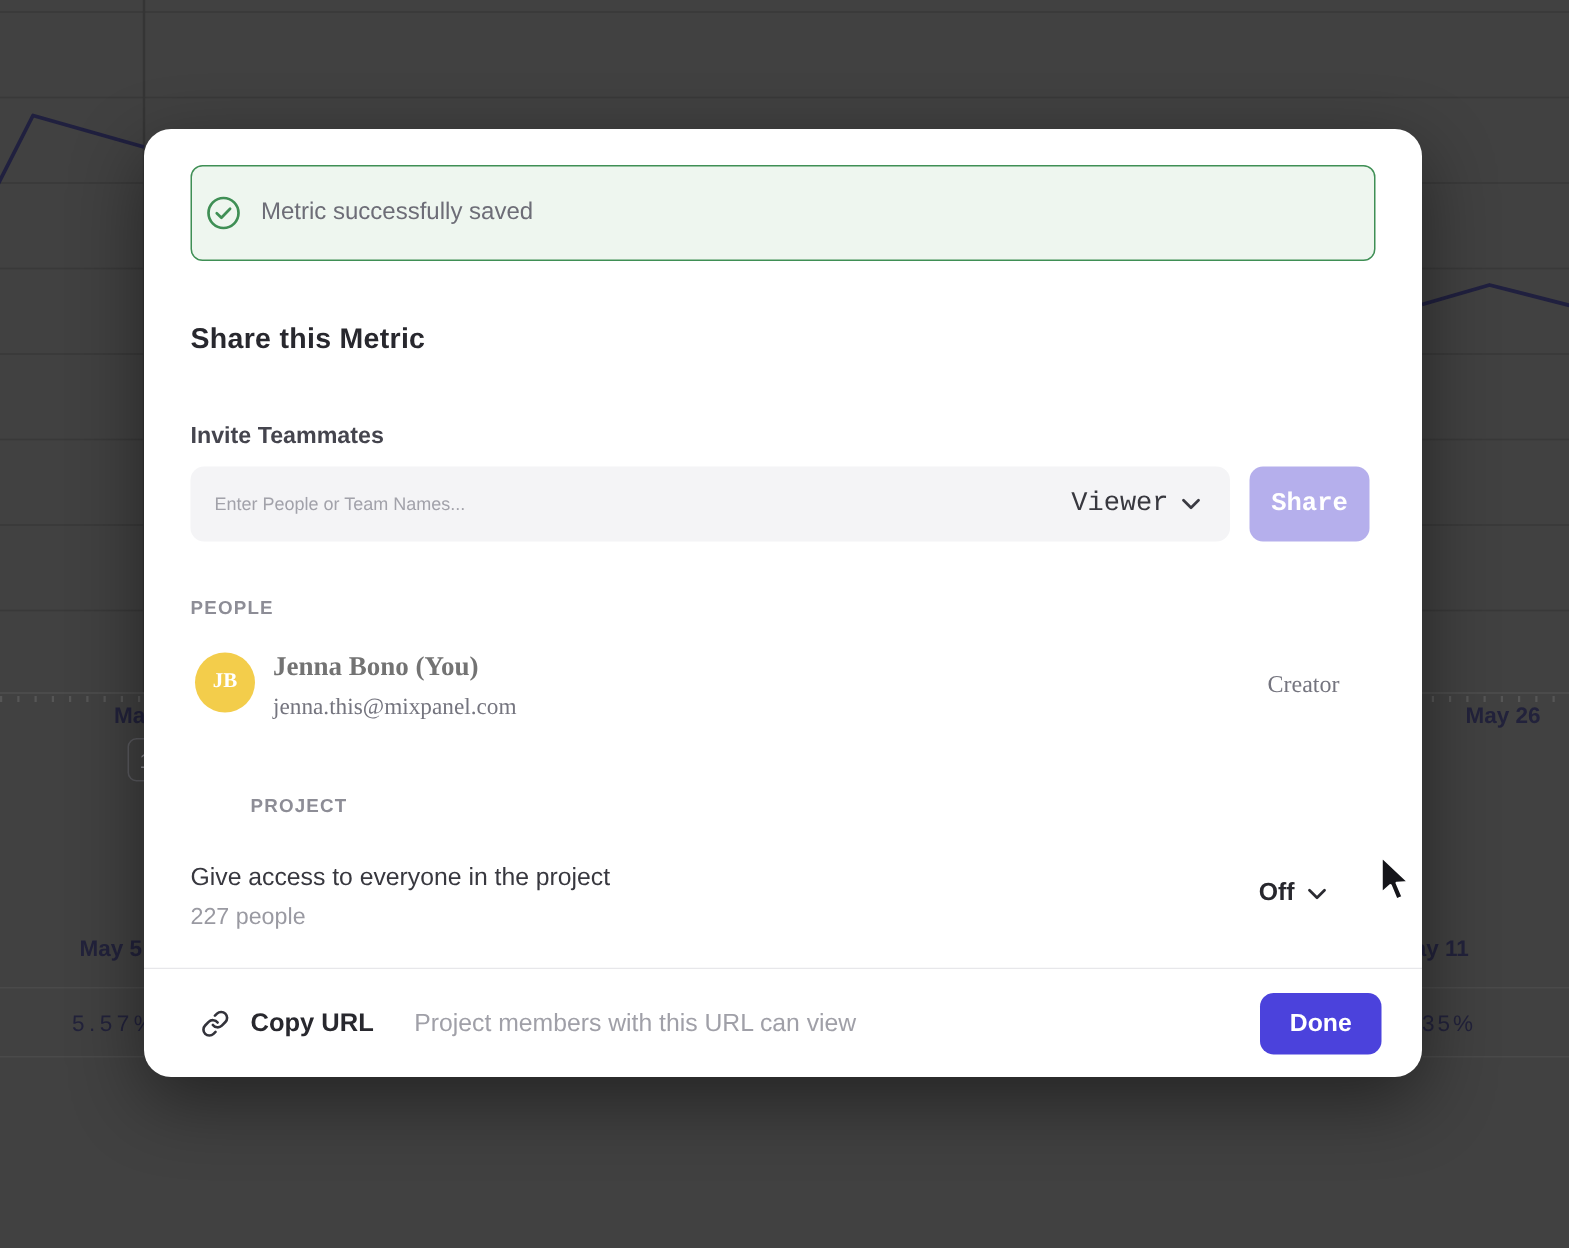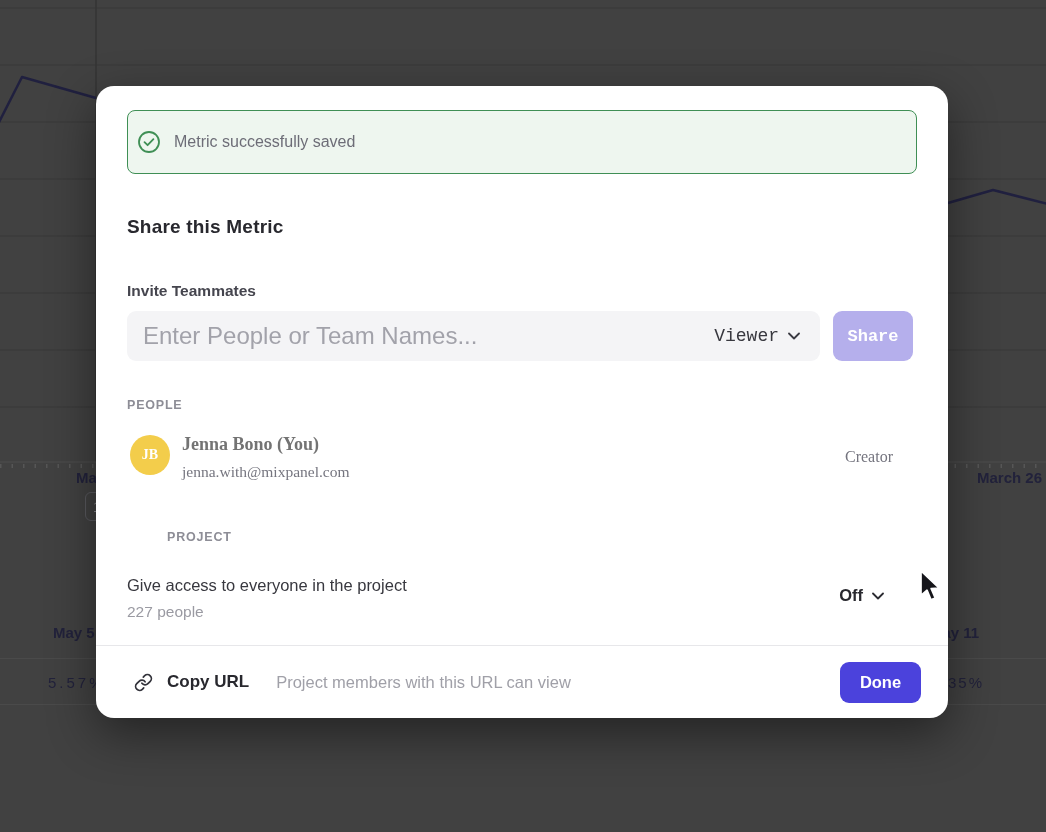--- a/index.html
+++ b/index.html
@@ -42,21 +42,21 @@
     position:absolute; left:31px; top:196px;
     font-size:15.5px; font-weight:600; color:#45454e;
   }
   .invite-input-wrap {
     position:absolute; left:31px; top:225px; width:693px; height:50px;
     background:#f4f4f6; border-radius:9px;
     display:flex; align-items:center;
   }
   .invite-input {
     flex:1; height:100%; border:none; outline:none; background:transparent;
-    padding:0 16px; font-size:24px; color:#0f172a;
+    padding:0 16px; font-size:12px; color:#0f172a;
     font-family:"Liberation Sans", sans-serif;
   }
   .invite-input::placeholder { color:#a2a2aa; }
   .role-select {
     display:flex; align-items:center; gap:9px; padding:0 20px 0 8px; height:100%;
     cursor:pointer; border:none; background:transparent;
     font-size:18px; font-weight:500; color:#38383f;
     font-family:Liberation Mono, monospace;
   }
   .share-btn {
@@ -123,21 +123,21 @@
       <line x1="0" y1="407" x2="1046" y2="407"></line>
     </g>
     <line x1="96" y1="0" x2="96" y2="462" stroke="#353535" stroke-width="1.5"></line>
     <line x1="0" y1="462" x2="1046" y2="462" stroke="#4f4f4f" stroke-width="1"></line>
     <line x1="0" y1="466" x2="1046" y2="466" stroke="#565656" stroke-width="4" stroke-dasharray="1.5 10"></line>
     <polyline points="-5,130 22,77 96,98" fill="none" stroke="#20203f" stroke-width="2.5" stroke-linejoin="round"></polyline>
     <polyline points="948,203 993,190 1048,204" fill="none" stroke="#20203f" stroke-width="2.5" stroke-linejoin="round"></polyline>
   </svg>
 
   <div class="bg-label" style="left:76px; top:469px;">May</div>
-  <div class="bg-label" style="left:977px; top:469px;">March 26</div>
+  <div class="bg-label" style="left:977px; top:469px;">May 26</div>
   <div class="bg-chip">1</div>
 
   <div class="bg-label" style="left:53px; top:624px;">May 5</div>
   <div class="bg-label" style="left:930px; top:624px;">May 11</div>
   <div class="bg-divider" style="top:658px;"></div>
   <div class="bg-label bg-value" style="left:48px; top:674px;">5.57%</div>
   <div class="bg-label bg-value" style="left:948px; top:674px; letter-spacing:2px;">35%</div>
   <div class="bg-divider" style="top:704px;"></div>
 
   <div class="modal">
@@ -167,21 +167,21 @@
         </span>
       </button>
     </div>
     <button class="share-btn">Share</button>
 
     <div class="section-label people-label">PEOPLE</div>
 
     <div class="member-row">
       <div class="avatar">JB</div>
       <div class="member-name">Jenna Bono (You)</div>
-      <div class="member-email">jenna.with@mixpanel.com</div>
+      <div class="member-email">jenna.this@mixpanel.com</div>
       <div class="member-role">Creator</div>
     </div>
 
     <div class="section-label project-label">PROJECT</div>
     <div class="project-title">Give access to everyone in the project</div>
     <div class="project-subtitle">227 people</div>
     <button class="project-toggle">
       <span>Off</span>
       <span class="icon">
         <svg width="12" height="8" viewBox="0 0 12 8">

